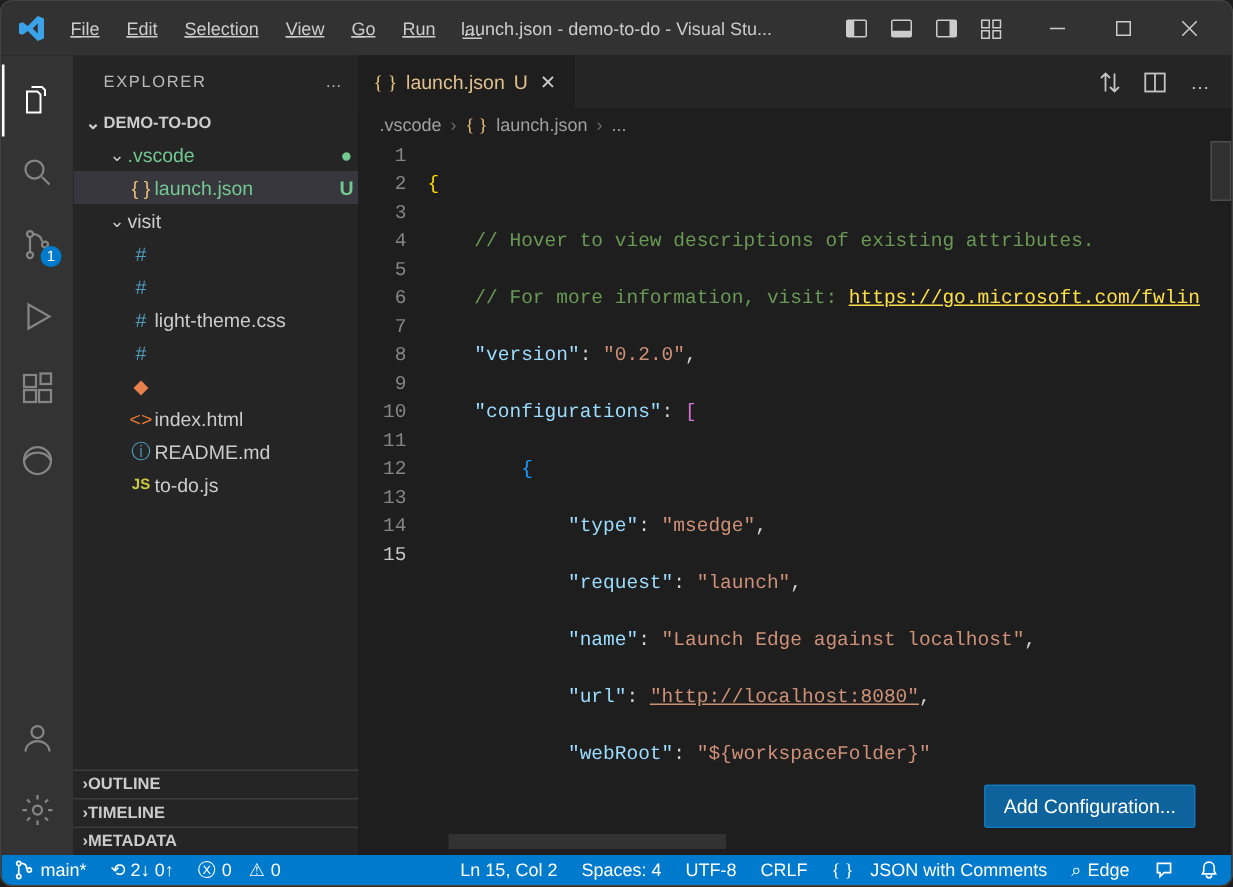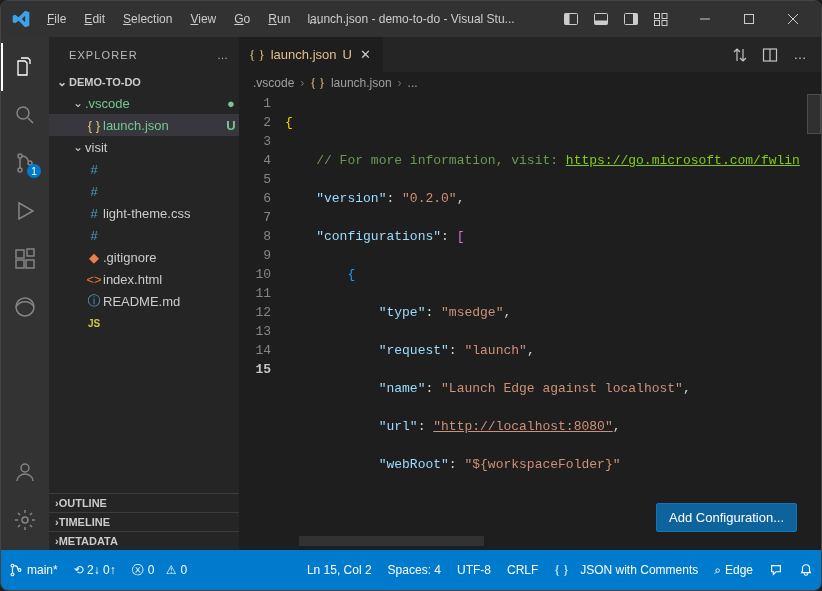--- a/index.html
+++ b/index.html
@@ -1,19 +1,19 @@
 <!DOCTYPE html>
 <html><head>
 <meta charset="utf-8">
 <style>
 * { margin: 0; padding: 0; box-sizing: border-box; }
 body { font-family: "Segoe UI", Arial, sans-serif; font-size: 13px; color: #cccccc; background: #1e1e1e; width: 822px; height: 591px; overflow: hidden; display: flex; flex-direction: column; border: 1px solid #444; border-radius: 8px; }
 .title-bar { height: 36px; background: #323233; display: flex; align-items: center; padding: 0 6px; position: relative; }
 .title-bar .logo { width: 20px; height: 20px; margin: 0 8px 0 4px; }
-.menu { display: flex; gap: 2px; }
+.menu { display: flex; gap: 2px; text-decoration: underline; }
 .menu-item { padding: 4px 8px; color: #cccccc; cursor: pointer; border-radius: 4px; font-size: 12px; }
 .menu-item .u { text-decoration: underline; }
 .menu-dots { padding: 4px 8px; cursor: pointer; }
 .title-center { position: absolute; left: 50%; transform: translateX(-50%); color: #cccccc; font-size: 12px; white-space: nowrap; max-width: 220px; overflow: hidden; text-overflow: ellipsis; }
 .title-icons-right { margin-left: auto; display: flex; align-items: center; gap: 2px; }
 .title-icon-btn { width: 28px; height: 28px; display: flex; align-items: center; justify-content: center; cursor: pointer; color: #cccccc; border-radius:4px;}
 .win-controls { display: flex; margin-left: 8px; }
 .win-btn { width: 44px; height: 36px; display: flex; align-items: center; justify-content: center; cursor: pointer; }
 
 .main-area { flex: 1; display: flex; overflow: hidden; }
@@ -48,37 +48,37 @@
 .tab .close { color: #cccccc; cursor: pointer; padding: 2px; border-radius:4px;}
 .tab-actions { margin-left: auto; display: flex; align-items: center; gap: 4px; padding: 0 8px; }
 .tab-action-btn { width: 26px; height: 26px; display: flex; align-items: center; justify-content: center; cursor: pointer; color: #c5c5c5; border-radius:4px; }
 
 .breadcrumb { height: 22px; display: flex; align-items: center; padding: 0 14px; font-size: 12px; color: #a0a0a0; gap: 6px; background: #1e1e1e; }
 .breadcrumb .sep { color: #6e6e6e; }
 
 .editor-body { flex: 1; display: flex; overflow: hidden; font-family: Consolas, 'Courier New', monospace; font-size: 13px; line-height: 19px; position: relative; }
 .gutter { width: 46px; text-align: right; color: #858585; padding: 0 14px 0 0; user-select: none; background:#1e1e1e; }
 .gutter div { height: 19px; }
-.gutter .active { color: #c6c6c6; font-weight: bold; }
+.gutter .active { color: #c6c6c6; }
 .code { flex: 1; white-space: pre; color: #d4d4d4; overflow: hidden; }
 .code .line { height: 19px; }
 .p-yellow { color: #ffd700; }
 .p-pink { color: #da70d6; }
 .p-blue { color: #179fff; }
 .c-comment { color: #6a9955; }
 .c-key { color: #9cdcfe; }
 .c-str { color: #ce9178; }
 .c-punc { color: #d4d4d4; }
-.c-link { color: #84cc16; text-decoration: underline; }
+.c-link { color: #fde047; text-decoration: underline; }
 
 .add-config-btn { position: absolute; right: 24px; bottom: 18px; background: #0e639c; color: #fff; border: 1px solid #1177bb; padding: 6px 12px; font-size: 13px; cursor: pointer; border-radius: 2px; }
 .hscroll { position:absolute; bottom:4px; left:60px; right:60px; height:10px; }
 .hscroll-thumb { position:absolute; left:0; width:40%; height:100%; background:#4f4f4f66; border-radius:0; }
 
-.status-bar { height: 40px; background: #007acc; color: #ffffff; display: flex; align-items: center; font-size: 12px; }
+.status-bar { height: 20px; background: #007acc; color: #ffffff; display: flex; align-items: center; font-size: 12px; }
 .sb-item { padding: 0 8px; height: 100%; display: flex; align-items: center; gap: 4px; cursor: pointer; }
 .sb-right { margin-left: auto; display: flex; }
 
 svg { display: block; }
 .minimap { position:absolute; right:0; top:0; width:14px; height:100%; }
 .minimap .ov { position:absolute; right:0; width:14px; height:40px; background:#79797933; border:1px solid #79797966; }
 </style>
 </head>
 <body>
 
@@ -236,35 +236,35 @@
       <div class="tree-row indent-2">
           <span class="ficon" style="color:#519aba">#</span>
           <span class="label">light-theme.css</span>
         </div>
       <div class="tree-row indent-2">
           <span class="ficon" style="color:#519aba">#</span>
         </div>
       <div class="tree-row indent-1">
           <span class="chev"></span>
           <span class="ficon" style="color:#e8804e">◆</span>
-          <span class="label">.gitignore</span>
         </div>
       <div class="tree-row indent-1">
           <span class="chev"></span>
           <span class="ficon" style="color:#e37933">&lt;&gt;</span>
           <span class="label">index.html</span>
         </div>
       <div class="tree-row indent-1">
           <span class="chev"></span>
           <span class="ficon" style="color:#519aba">ⓘ</span>
           <span class="label">README.md</span>
         </div>
       <div class="tree-row indent-1">
           <span class="chev"></span>
           <span class="ficon" style="color:#cbcb41;font-size:10px;font-weight:700">JS</span>
+          <span class="label">to-do.js</span>
         </div>
     </div>
     <div class="coll-section">
         <span class="chev">›</span>
         <span>OUTLINE</span>
       </div>
     <div class="coll-section">
         <span class="chev">›</span>
         <span>TIMELINE</span>
       </div>
@@ -318,20 +318,21 @@
           <div>9</div>
           <div>10</div>
           <div>11</div>
           <div>12</div>
           <div>13</div>
           <div>14</div>
           <div class="active">15</div>
       </div>
       <div class="code">
 <div class="line"><span class="p-yellow">{</span></div>
+<div class="line">    <span class="c-comment">// Hover to view descriptions of existing attributes.</span></div>
 <div class="line">    <span class="c-comment"><span>// For more information, visit: </span><span class="c-link">https://go.microsoft.com/fwlin</span></span></div>
 <div class="line">    <span class="c-key">"version"</span><span class="c-punc">: </span><span class="c-str">"0.2.0"</span><span class="c-punc">,</span></div>
 <div class="line">    <span class="c-key">"configurations"</span><span class="c-punc">: </span><span class="p-pink">[</span></div>
 <div class="line">        <span class="p-blue">{</span></div>
 <div class="line">            <span class="c-key">"type"</span><span class="c-punc">: </span><span class="c-str">"msedge"</span><span class="c-punc">,</span></div>
 <div class="line">            <span class="c-key">"request"</span><span class="c-punc">: </span><span class="c-str">"launch"</span><span class="c-punc">,</span></div>
 <div class="line">            <span class="c-key">"name"</span><span class="c-punc">: </span><span class="c-str">"Launch Edge against localhost"</span><span class="c-punc">,</span></div>
 <div class="line">            <span class="c-key">"url"</span><span class="c-punc">: </span><span class="c-str" style="text-decoration:underline">"http://localhost:8080"</span><span class="c-punc">,</span></div>
 <div class="line">            <span class="c-key">"webRoot"</span><span class="c-punc">: </span><span class="c-str">"${workspaceFolder}"</span></div>
 

